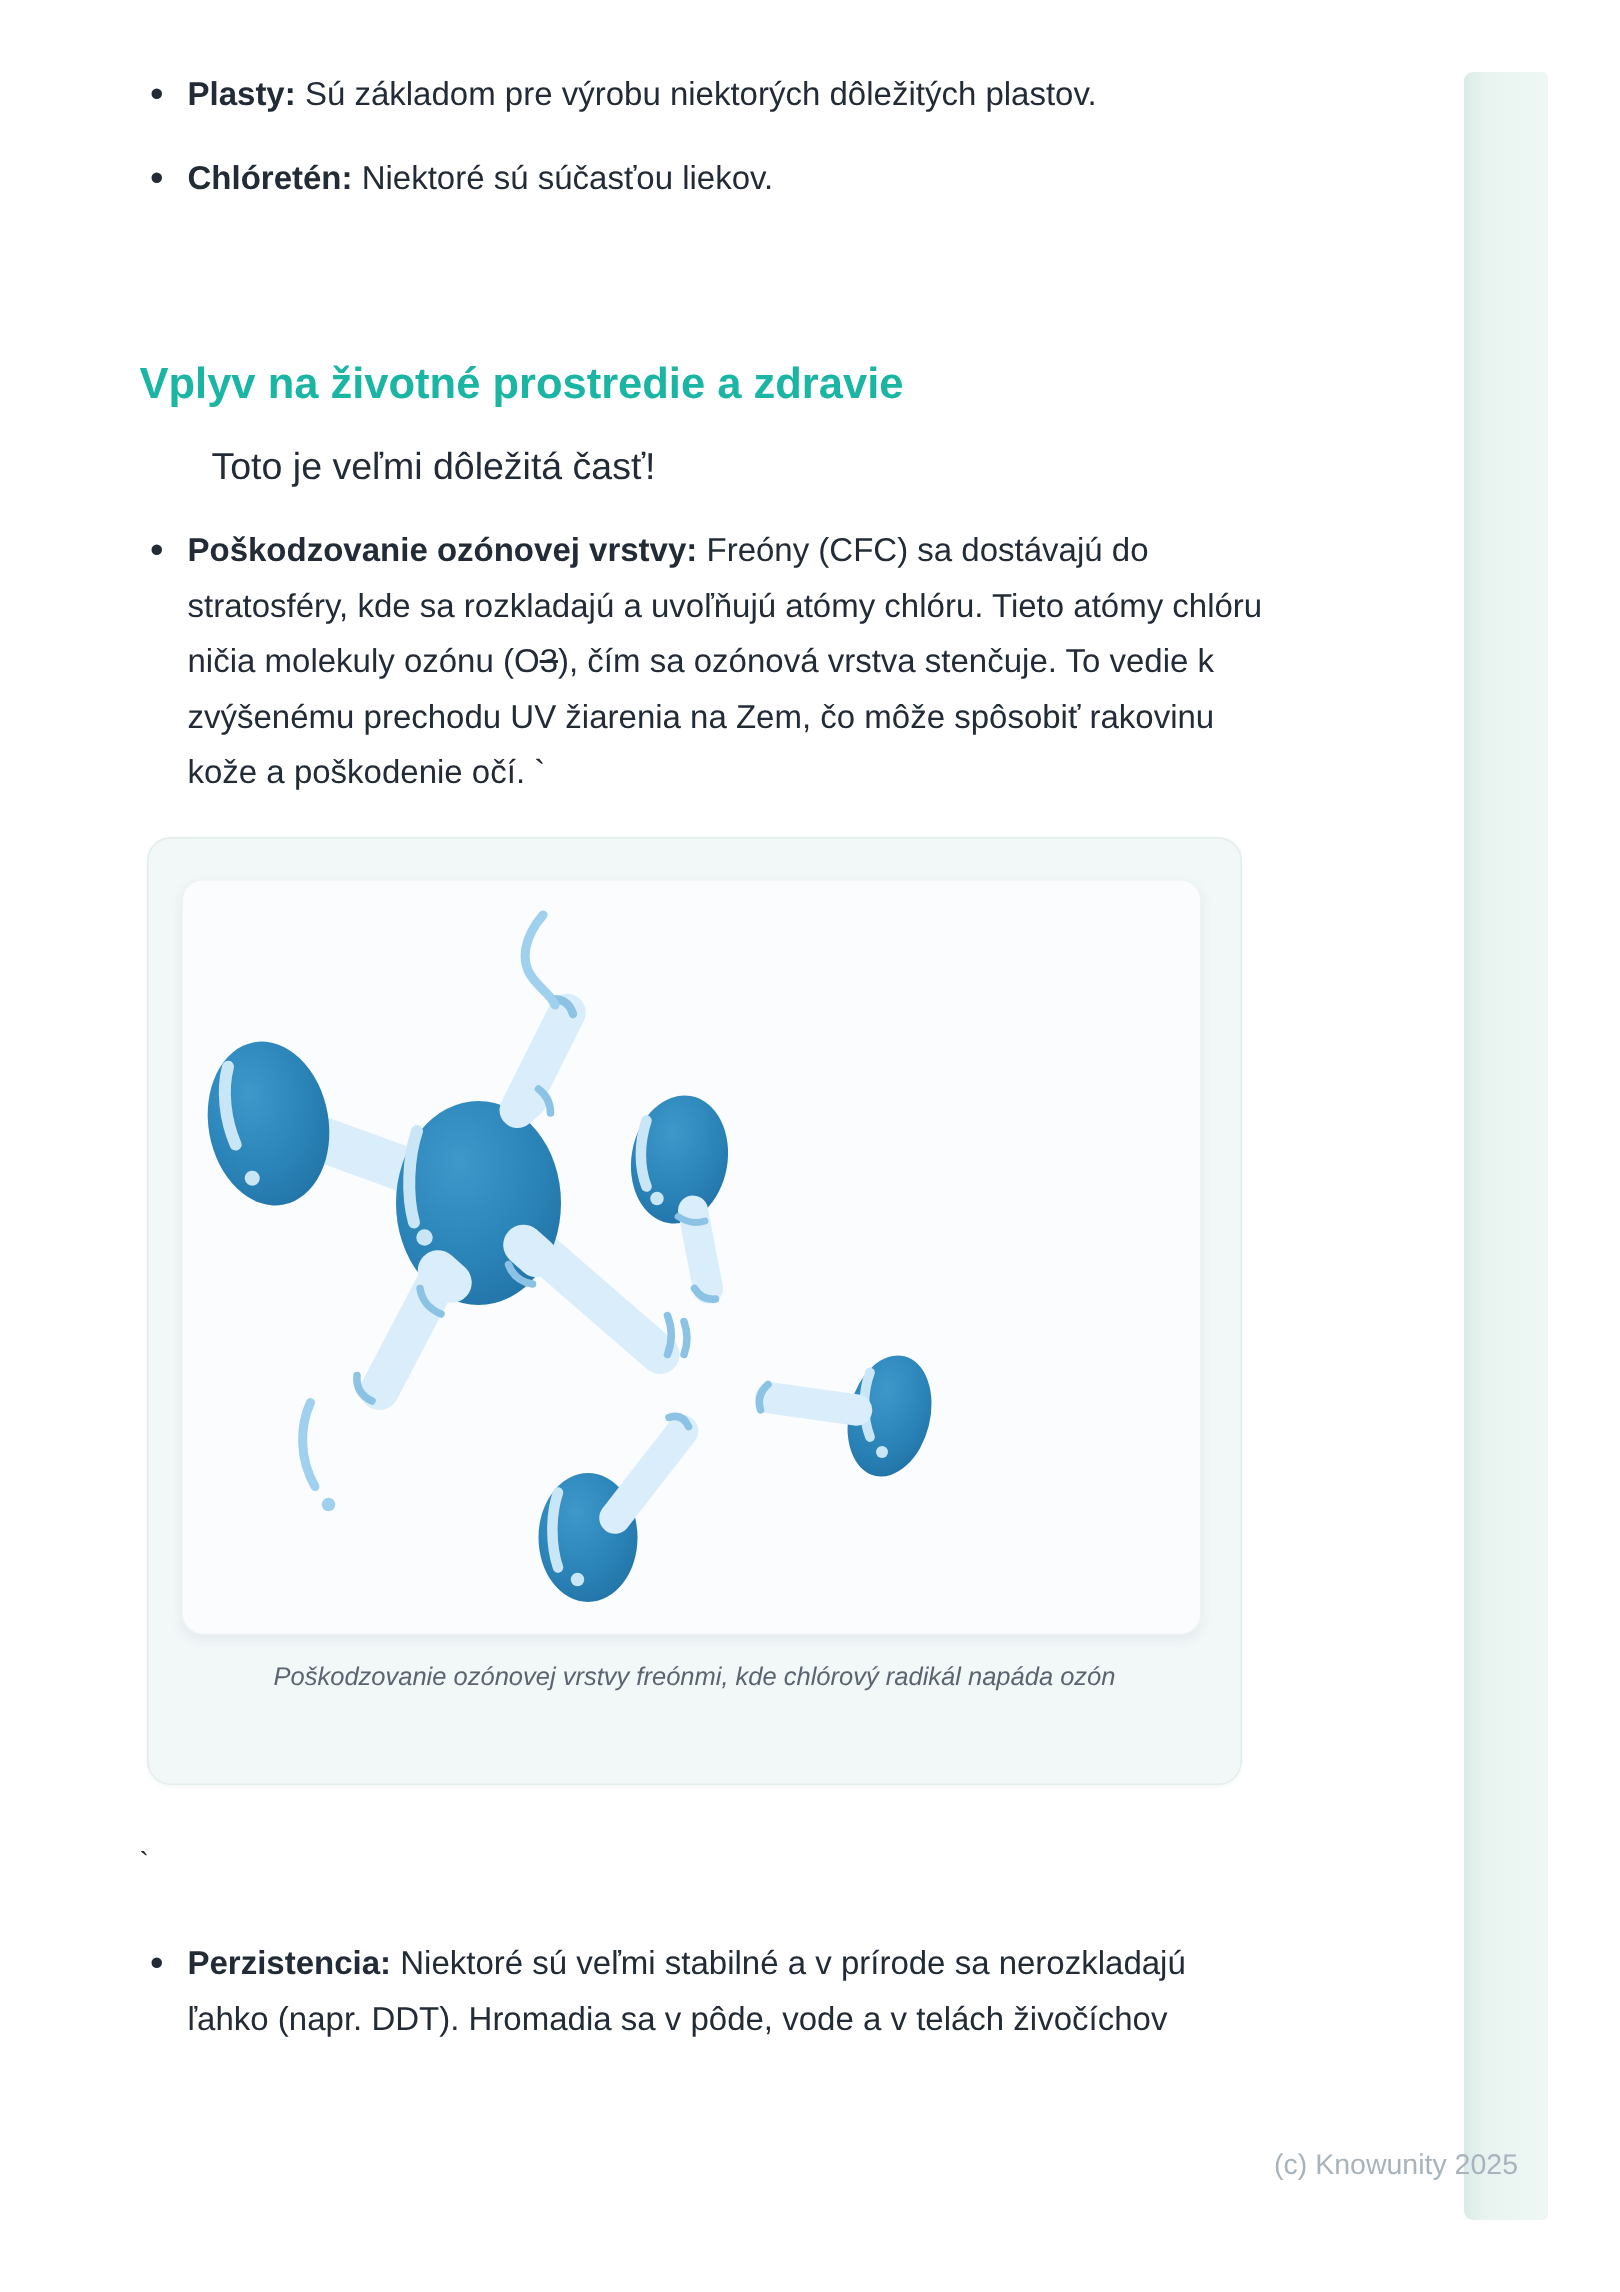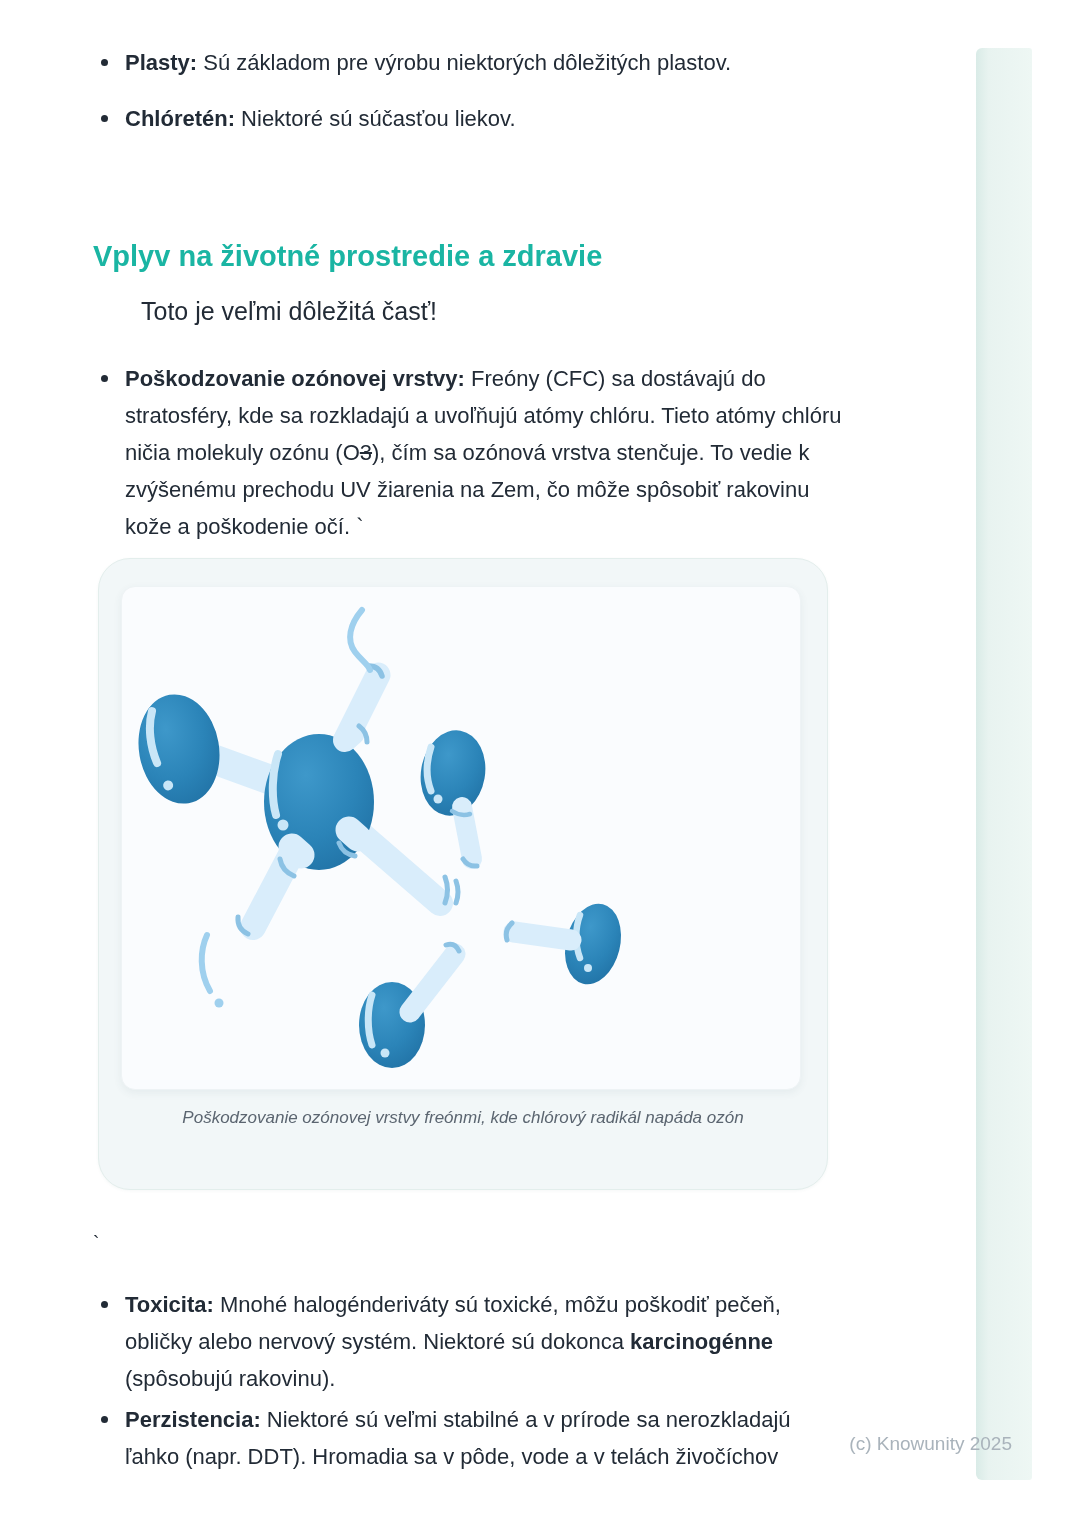--- a/index.html
+++ b/index.html
@@ -25,21 +25,21 @@
   em{font-style:italic;}
   s{text-decoration:line-through;}
   h2.heading{
     margin:0;font-size:29px;line-height:36px;font-weight:700;color:#1ab5a3;
     position:absolute;left:93px;top:238px;width:800px;
   }
   .intro{position:absolute;left:93px;top:293px;font-size:25px;line-height:37px;margin-left:48px;}
   
   .figure-card{
     position:absolute;left:98px;top:558px;width:728px;height:630px;
-    background:#f2f7f8;border:1px solid #e3eeec;border-radius:32px;
+    background:#f2f7f8;border:1px solid #e3eeec;border-radius:16px;
     box-shadow:0 1px 3px rgba(90,120,120,0.06);
   }
   .figure-inner{
     position:absolute;left:22px;top:27px;width:678px;height:502px;
     background:#fafcfe;border:1px solid #eef3f5;border-radius:14px;
     box-shadow:0 3px 8px rgba(60,90,100,0.07);overflow:hidden;
   }
   .figure-inner svg{display:block;width:678px;height:502px;}
   .figure-caption{
     position:absolute;left:0;top:546px;width:100%;text-align:center;
@@ -63,21 +63,21 @@
   </div>
   <div class="li gap-top">
     <span class="marker m-dot"></span>
     <strong>Chlóretén:</strong><span> Niektoré sú súčasťou liekov.</span>
   </div>
 </div>
 
 <h2 class="heading">Vplyv na životné prostredie a zdravie</h2>
 <div class="intro">Toto je veľmi dôležitá časť!</div>
 
-<div class="blk" style="top:360px;width:752px;">
+<div class="blk" style="top:348px;width:752px;">
   <div class="li">
     <span class="marker m-dot"></span>
     <strong>Poškodzovanie ozónovej vrstvy:</strong><span> Freóny (CFC) sa dostávajú do stratosféry, kde sa rozkladajú a uvoľňujú atómy chlóru. Tieto atómy chlóru ničia molekuly ozónu (O</span><s>3</s><span>), čím sa ozónová vrstva stenčuje. To vedie k zvýšenému prechodu UV žiarenia na Zem, čo môže spôsobiť rakovinu kože a poškodenie očí. `</span>
   </div>
 </div>
 
 <div class="figure-card">
   <div class="figure-inner">
     <svg viewBox="0 0 678 502" aria-hidden="true">
       <defs>
@@ -145,23 +145,19 @@
         <path d="M390,336 q-8,7 -5,17" stroke="#8cc2e4" stroke-width="5"></path>
       </g>
     </svg>
   </div>
   <div class="figure-caption">Poškodzovanie ozónovej vrstvy freónmi, kde chlórový radikál napáda ozón</div>
 </div>
 
 <div class="stray">`</div>
 
 <div class="blk" style="top:1286px;width:752px;">
-  <div class="li">
-    <span class="marker m-dot"></span>
-    <strong>Toxicita:</strong><span> Mnohé halogénderiváty sú toxické, môžu poškodiť pečeň, obličky alebo nervový systém. Niektoré sú dokonca </span><strong>karcinogénne</strong><span> (spôsobujú rakovinu).</span>
-  </div>
   <div class="li" style="margin-top:4px;">
     <span class="marker m-dot"></span>
     <strong>Perzistencia:</strong><span> Niektoré sú veľmi stabilné a v prírode sa nerozkladajú ľahko (napr. DDT). Hromadia sa v pôde, vode a v telách živočíchov</span>
   </div>
 </div>
 
 <div class="footer">(c) Knowunity 2025</div>
 
 </body></html>

